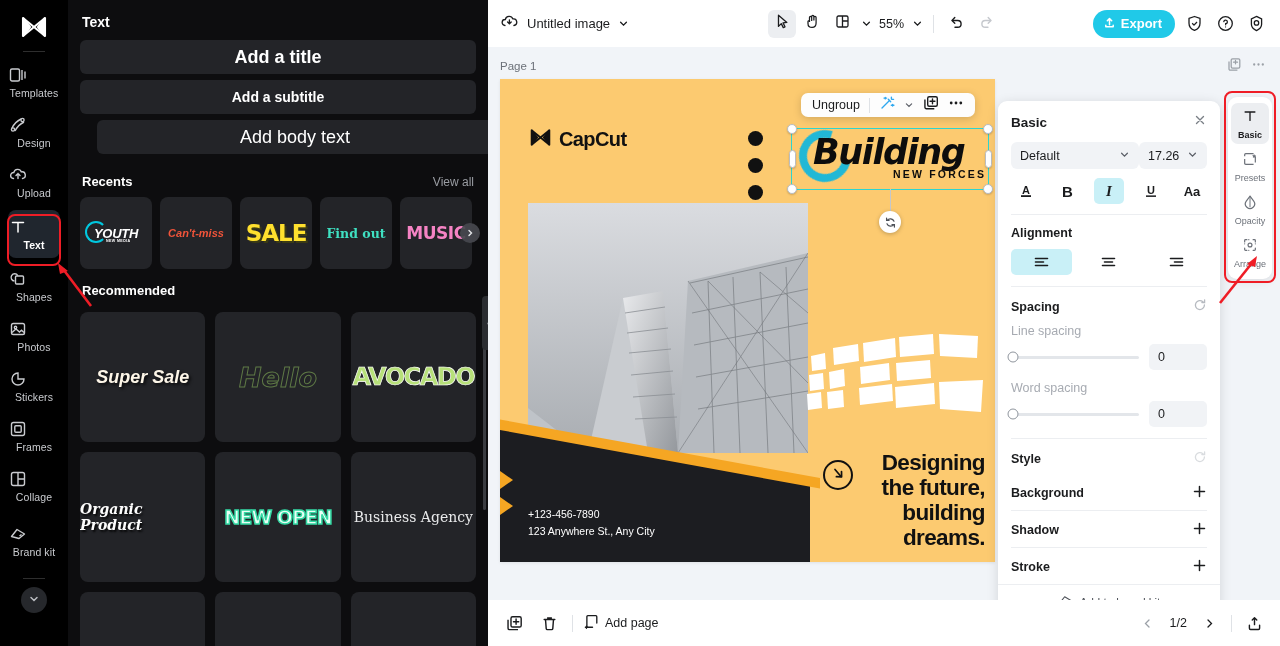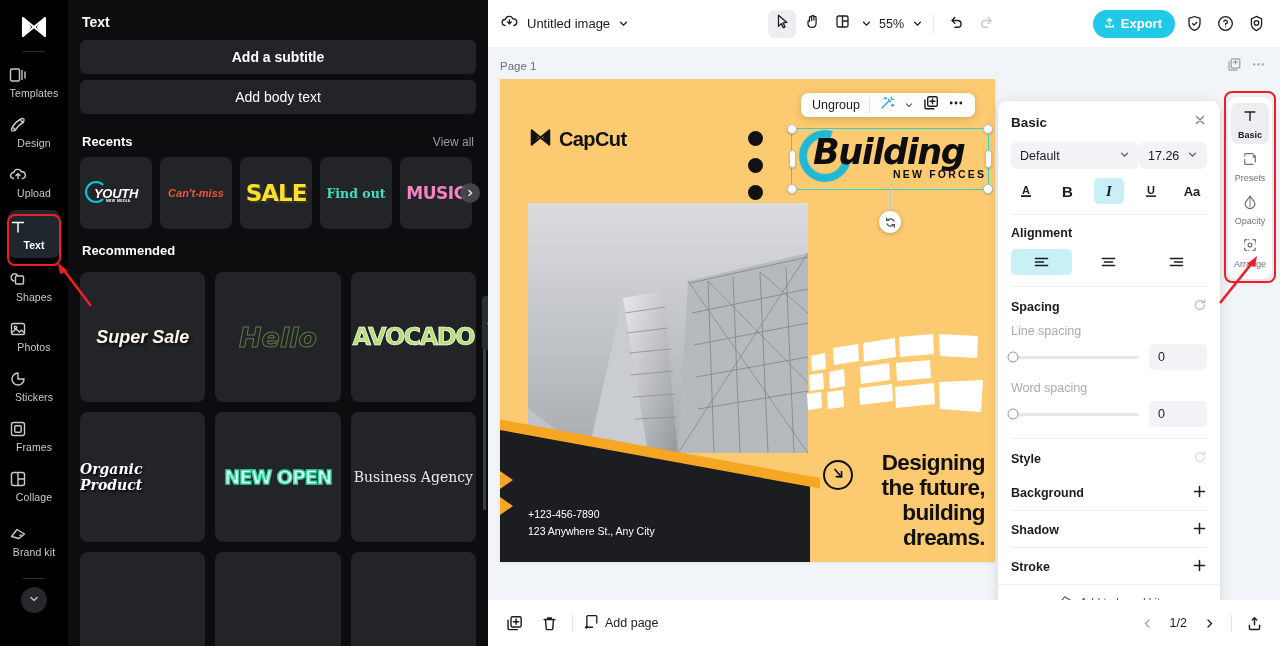--- a/index.html
+++ b/index.html
@@ -45,21 +45,21 @@
     padding: 0 12px; position: relative; overflow: hidden;
   }
   .panel-title { color: #fff; font-size: 14px; font-weight: bold; padding: 14px 2px 10px; }
   .big-btn {
     width: 396px; height: 34px; background: #232428; border-radius: 6px;
     display: flex; align-items: center; justify-content: center;
     color: #fff; margin-bottom: 6px; cursor: pointer;
   }
   .big-btn.t1 { font-size: 18px; font-weight: bold; }
   .big-btn.t2 { font-size: 14px; font-weight: bold; }
-  .big-btn.t3 { font-size: 14px; }
+  .big-btn.t3 { font-size: 18px; margin-left: 17px; }
   .sec-head {
     display: flex; align-items: center; justify-content: space-between;
     padding: 14px 2px 8px;
   }
   .sec-title { color: #fff; font-size: 13px; font-weight: bold; }
   .sec-link { color: #9a9da3; font-size: 12px; cursor: pointer; }
   .recents { display: flex; gap: 8px; position: relative; }
   .rec-card {
     width: 72px; height: 72px; background: #232428; border-radius: 8px;
     display: flex; align-items: center; justify-content: center; cursor: pointer;
@@ -417,20 +417,21 @@
 
     <svg class="arrow-red" style="left:55px; top:262px;" width="40" height="48" viewBox="0 0 40 48">
       <line x1="36" y1="44" x2="8" y2="7" stroke="#ef1d26" stroke-width="2.6"></line>
       <polygon points="3,1 13,9 5,12" fill="#ef1d26"></polygon>
     </svg>
   </div>
 
   <div class="panel">
     <div class="panel-title">Text</div>
 
+    <div class="big-btn t1">Add a title</div>
     <div class="big-btn t2">Add a subtitle</div>
     <div class="big-btn t3">Add body text</div>
 
     <div class="sec-head">
       <span class="sec-title">Recents</span>
       <span class="sec-link">View all</span>
     </div>
 
     <div class="recents">
       <div class="rec-card">

